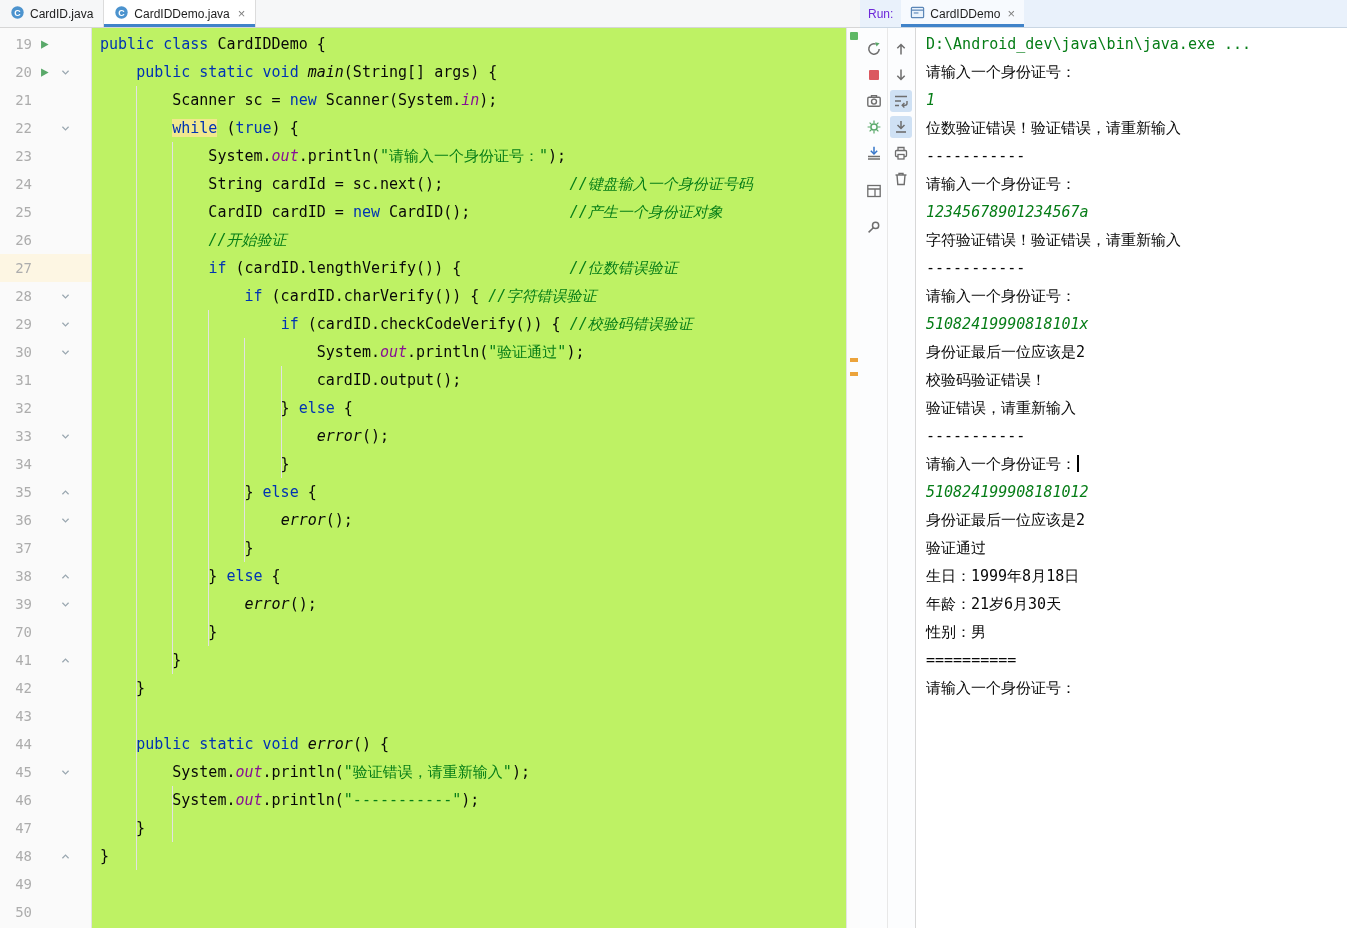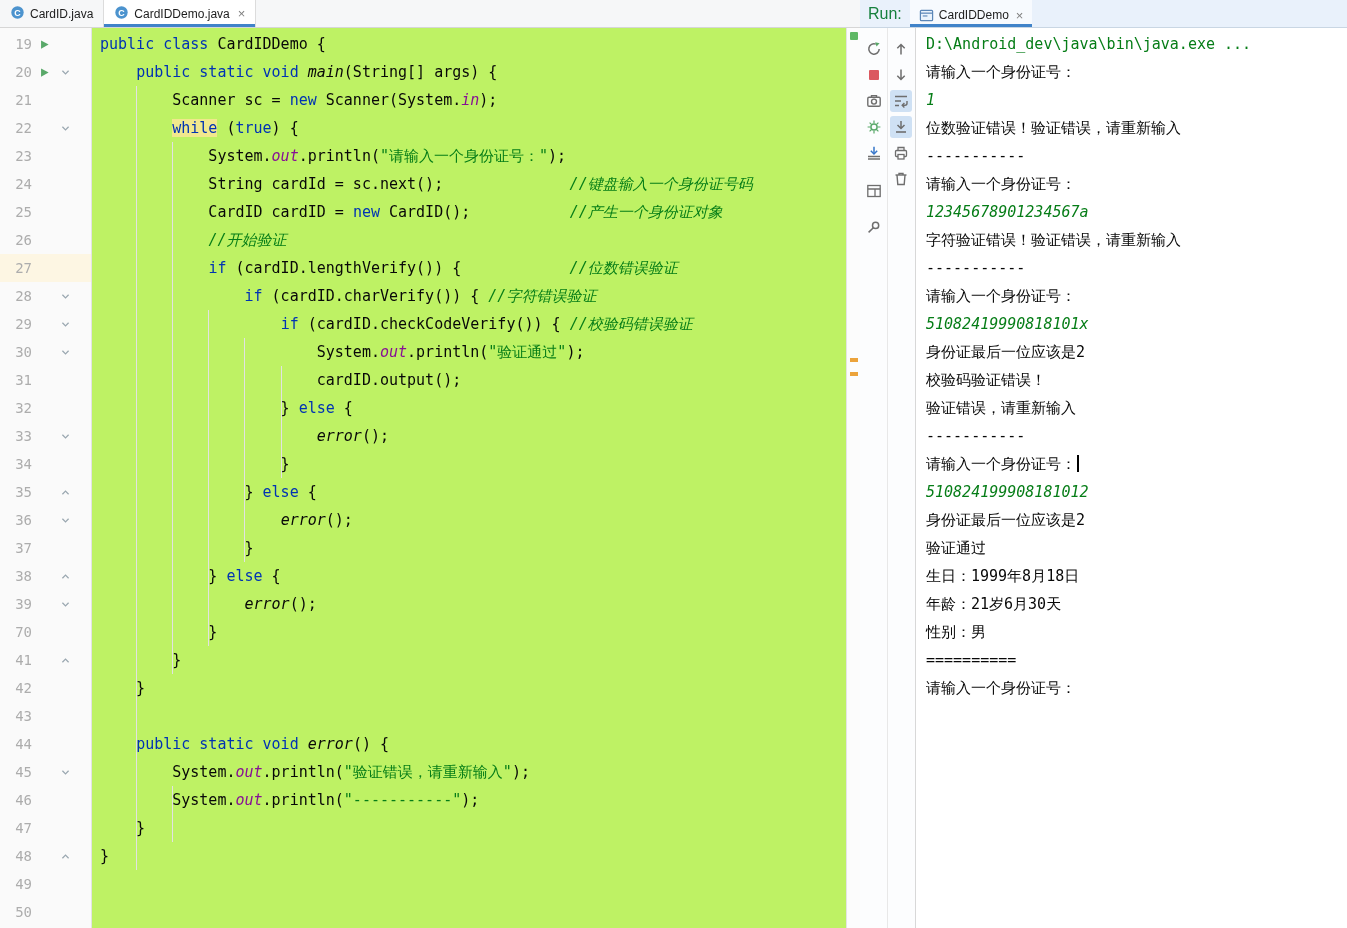--- a/index.html
+++ b/index.html
@@ -8,22 +8,22 @@
        font-family:"Liberation Sans",sans-serif;font-size:13px;color:#1d1d1d;}
 
   
   #topbar{display:flex;height:28px;}
   #editor-tabbar{width:860px;background:#f6f7f8;border-bottom:1px solid #d6d6d6;display:flex;}
   .etab{display:flex;align-items:center;gap:5px;padding:0 10px;font-size:12px;
         border-right:1px solid #dcdcdc;cursor:default;white-space:nowrap;}
   .etab.active{background:#fff;box-shadow:inset 0 -3px 0 var(--accent);}
   .etab .tclose{color:#7f7f7f;font-size:13px;margin-left:3px;}
   #run-header{flex:1;background:#e9f1fb;border-bottom:1px solid #c9d6e3;display:flex;align-items:center;padding-left:8px;}
-  #run-label{font-size:16px;color:#15803d;margin-right:8px;}
-  #run-tab{height:100%;display:flex;align-items:flex-start;gap:5px;padding:8px 9px;font-size:12px;
+  #run-label{font-size:12px;color:#6d28d9;margin-right:8px;}
+  #run-tab{height:100%;display:flex;align-items:center;gap:5px;padding:0 9px;font-size:12px;
            background:rgba(255,255,255,.65);box-shadow:inset 0 -3px 0 var(--accent);}
   #run-tab .tclose{color:#7f7f7f;font-size:13px;margin-left:2px;}
 
   
   #main{display:flex;height:900px;}
 
   #editor{width:860px;display:flex;background:#fff;}
   #gutter{width:92px;background:#fafafa;border-right:1px solid #e3e3e3;padding-top:2px;}
   .grow{height:28px;display:flex;align-items:center;}
   .grow.cur{background:var(--caret_row);}

